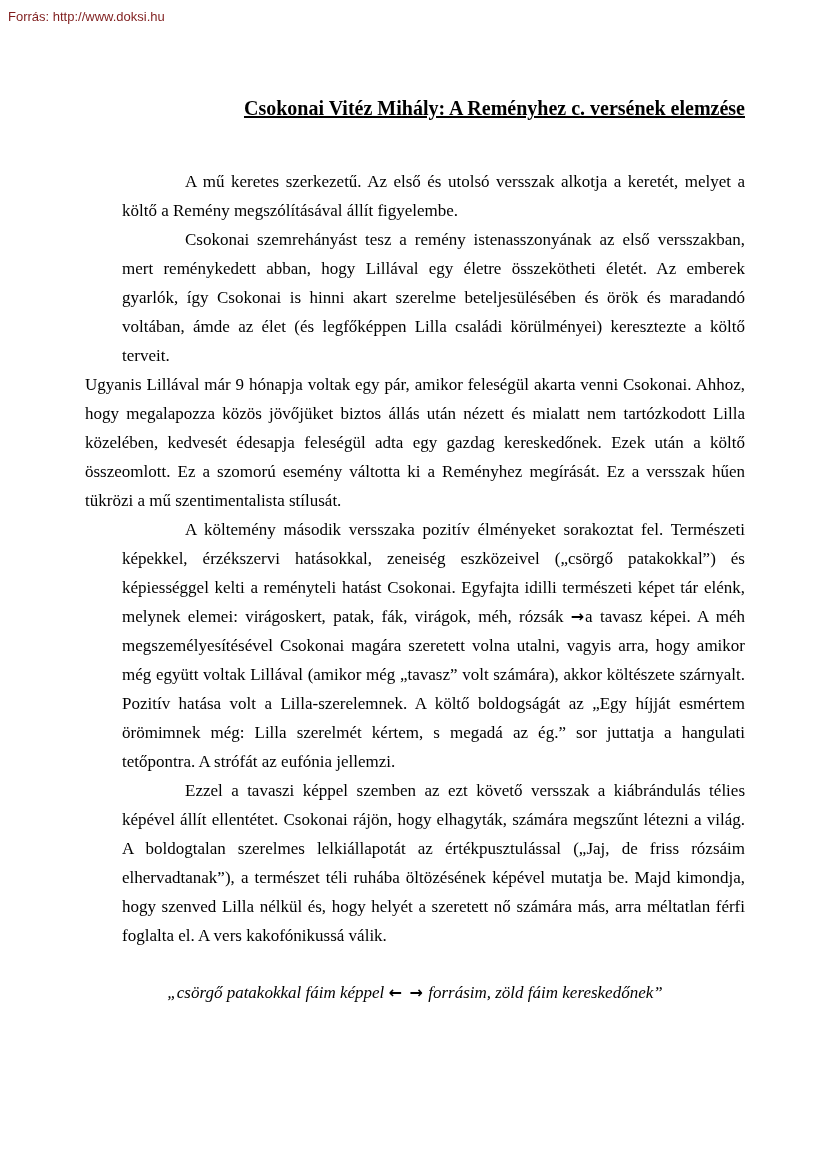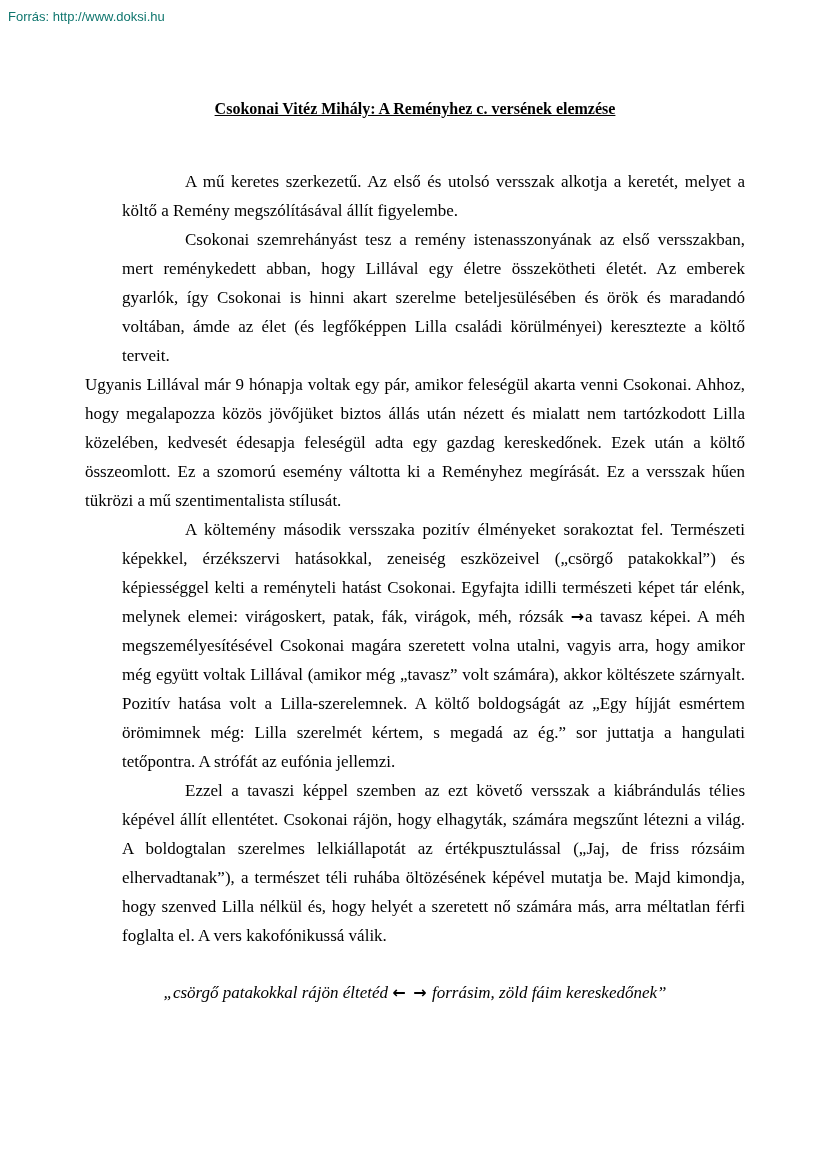--- a/index.html
+++ b/index.html
@@ -15,34 +15,34 @@
     overflow: hidden;
     font-family: "Liberation Serif", serif;
     color: #000000;
   }
   .source-line {
     position: absolute;
     top: 9px;
     left: 8px;
     font-family: "Liberation Sans", sans-serif;
     font-size: 13px;
-    color: #0f766e;
+    color: #7f1d1d;
     white-space: nowrap;
   }
   .content {
     position: absolute;
     left: 85px;
     top: 96px;
     width: 660px;
   }
   .doc-title {
     font-family: "Liberation Serif", serif;
-    font-size: 16px;
+    font-size: 20px;
     font-weight: bold;
-    text-align: center;
+    text-align: right;
     text-decoration: underline;
     margin: 0 0 46px 0;
     line-height: 25px;
   }
   .doc-body p {
     margin: 0;
     font-size: 17px;
     line-height: 29px;
   }
   .doc-body p.body {
@@ -79,16 +79,16 @@
 
   <div class="content">
     <h1 class="doc-title">Csokonai Vitéz Mihály: A Reményhez c. versének elemzése</h1>
 
     <div class="doc-body">
         <p class="body indent"><span class="run-n">A mű keretes szerkezetű. Az első és utolsó versszak alkotja a keretét, melyet a költő a Remény megszólításával állít figyelembe.</span></p>
         <p class="body indent"><span class="run-n">Csokonai szemrehányást tesz a remény istenasszonyának az első versszakban, mert reménykedett abban, hogy Lillával egy életre összekötheti életét. Az emberek gyarlók, így Csokonai is hinni akart szerelme beteljesülésében és örök és maradandó voltában, ámde az élet (és legfőképpen Lilla családi körülményei) keresztezte a költő terveit.</span></p>
         <p class="body"><span class="run-n">Ugyanis Lillával már 9 hónapja voltak egy pár, amikor feleségül akarta venni Csokonai. Ahhoz, hogy megalapozza közös jövőjüket biztos állás után nézett és mialatt nem tartózkodott Lilla közelében, kedvesét édesapja feleségül adta egy gazdag kereskedőnek. Ezek után a költő összeomlott. Ez a szomorú esemény váltotta ki a Reményhez megírását. Ez a versszak hűen tükrözi a mű szentimentalista stílusát.</span></p>
         <p class="body indent"><span class="run-n">A költemény második versszaka pozitív élményeket sorakoztat fel. Természeti képekkel, érzékszervi hatásokkal, zeneiség eszközeivel („</span><span class="run-i">csörgő patakokkal</span><span class="run-n">”) és képiességgel  kelti a reményteli hatást Csokonai. Egyfajta idilli természeti képet tár elénk, melynek elemei: virágoskert, patak, fák, virágok, méh, rózsák </span><span class="run-a">→</span><span class="run-n">a tavasz képei. A méh megszemélyesítésével Csokonai magára szeretett volna utalni, vagyis arra, hogy amikor még együtt voltak Lillával (amikor még „tavasz” volt számára), akkor költészete szárnyalt. Pozitív hatása volt a Lilla-szerelemnek. A költő boldogságát az </span><span class="run-i">„Egy híjját esmértem örömimnek még: Lilla szerelmét kértem, s megadá az ég.”</span><span class="run-n"> sor juttatja a hangulati tetőpontra. A strófát az eufónia jellemzi.</span></p>
         <p class="body indent"><span class="run-n">Ezzel a tavaszi képpel szemben az ezt követő versszak a kiábrándulás télies képével állít ellentétet. Csokonai rájön, hogy elhagyták, számára megszűnt létezni a világ. A boldogtalan szerelmes lelkiállapotát az értékpusztulással („</span><span class="run-i">Jaj, de friss rózsáim elhervadtanak</span><span class="run-n">”), a természet téli ruhába öltözésének képével mutatja be. Majd kimondja, hogy szenved Lilla nélkül és, hogy helyét a szeretett nő számára más, arra méltatlan férfi foglalta el. A vers kakofónikussá válik.</span></p>
-        <p class="quote"><span class="run-i">„csörgő patakokkal rájön éltetéd </span><span class="run-a">← →</span><span class="run-i"> forrásim, zöld fáim kereskedőnek”</span></p>
+        <p class="quote"><span class="run-i">„csörgő patakokkal fáim képpel </span><span class="run-a">← →</span><span class="run-i"> forrásim, zöld fáim kereskedőnek”</span></p>
       </div>
   </div>
 </div>
 
 </body></html>

